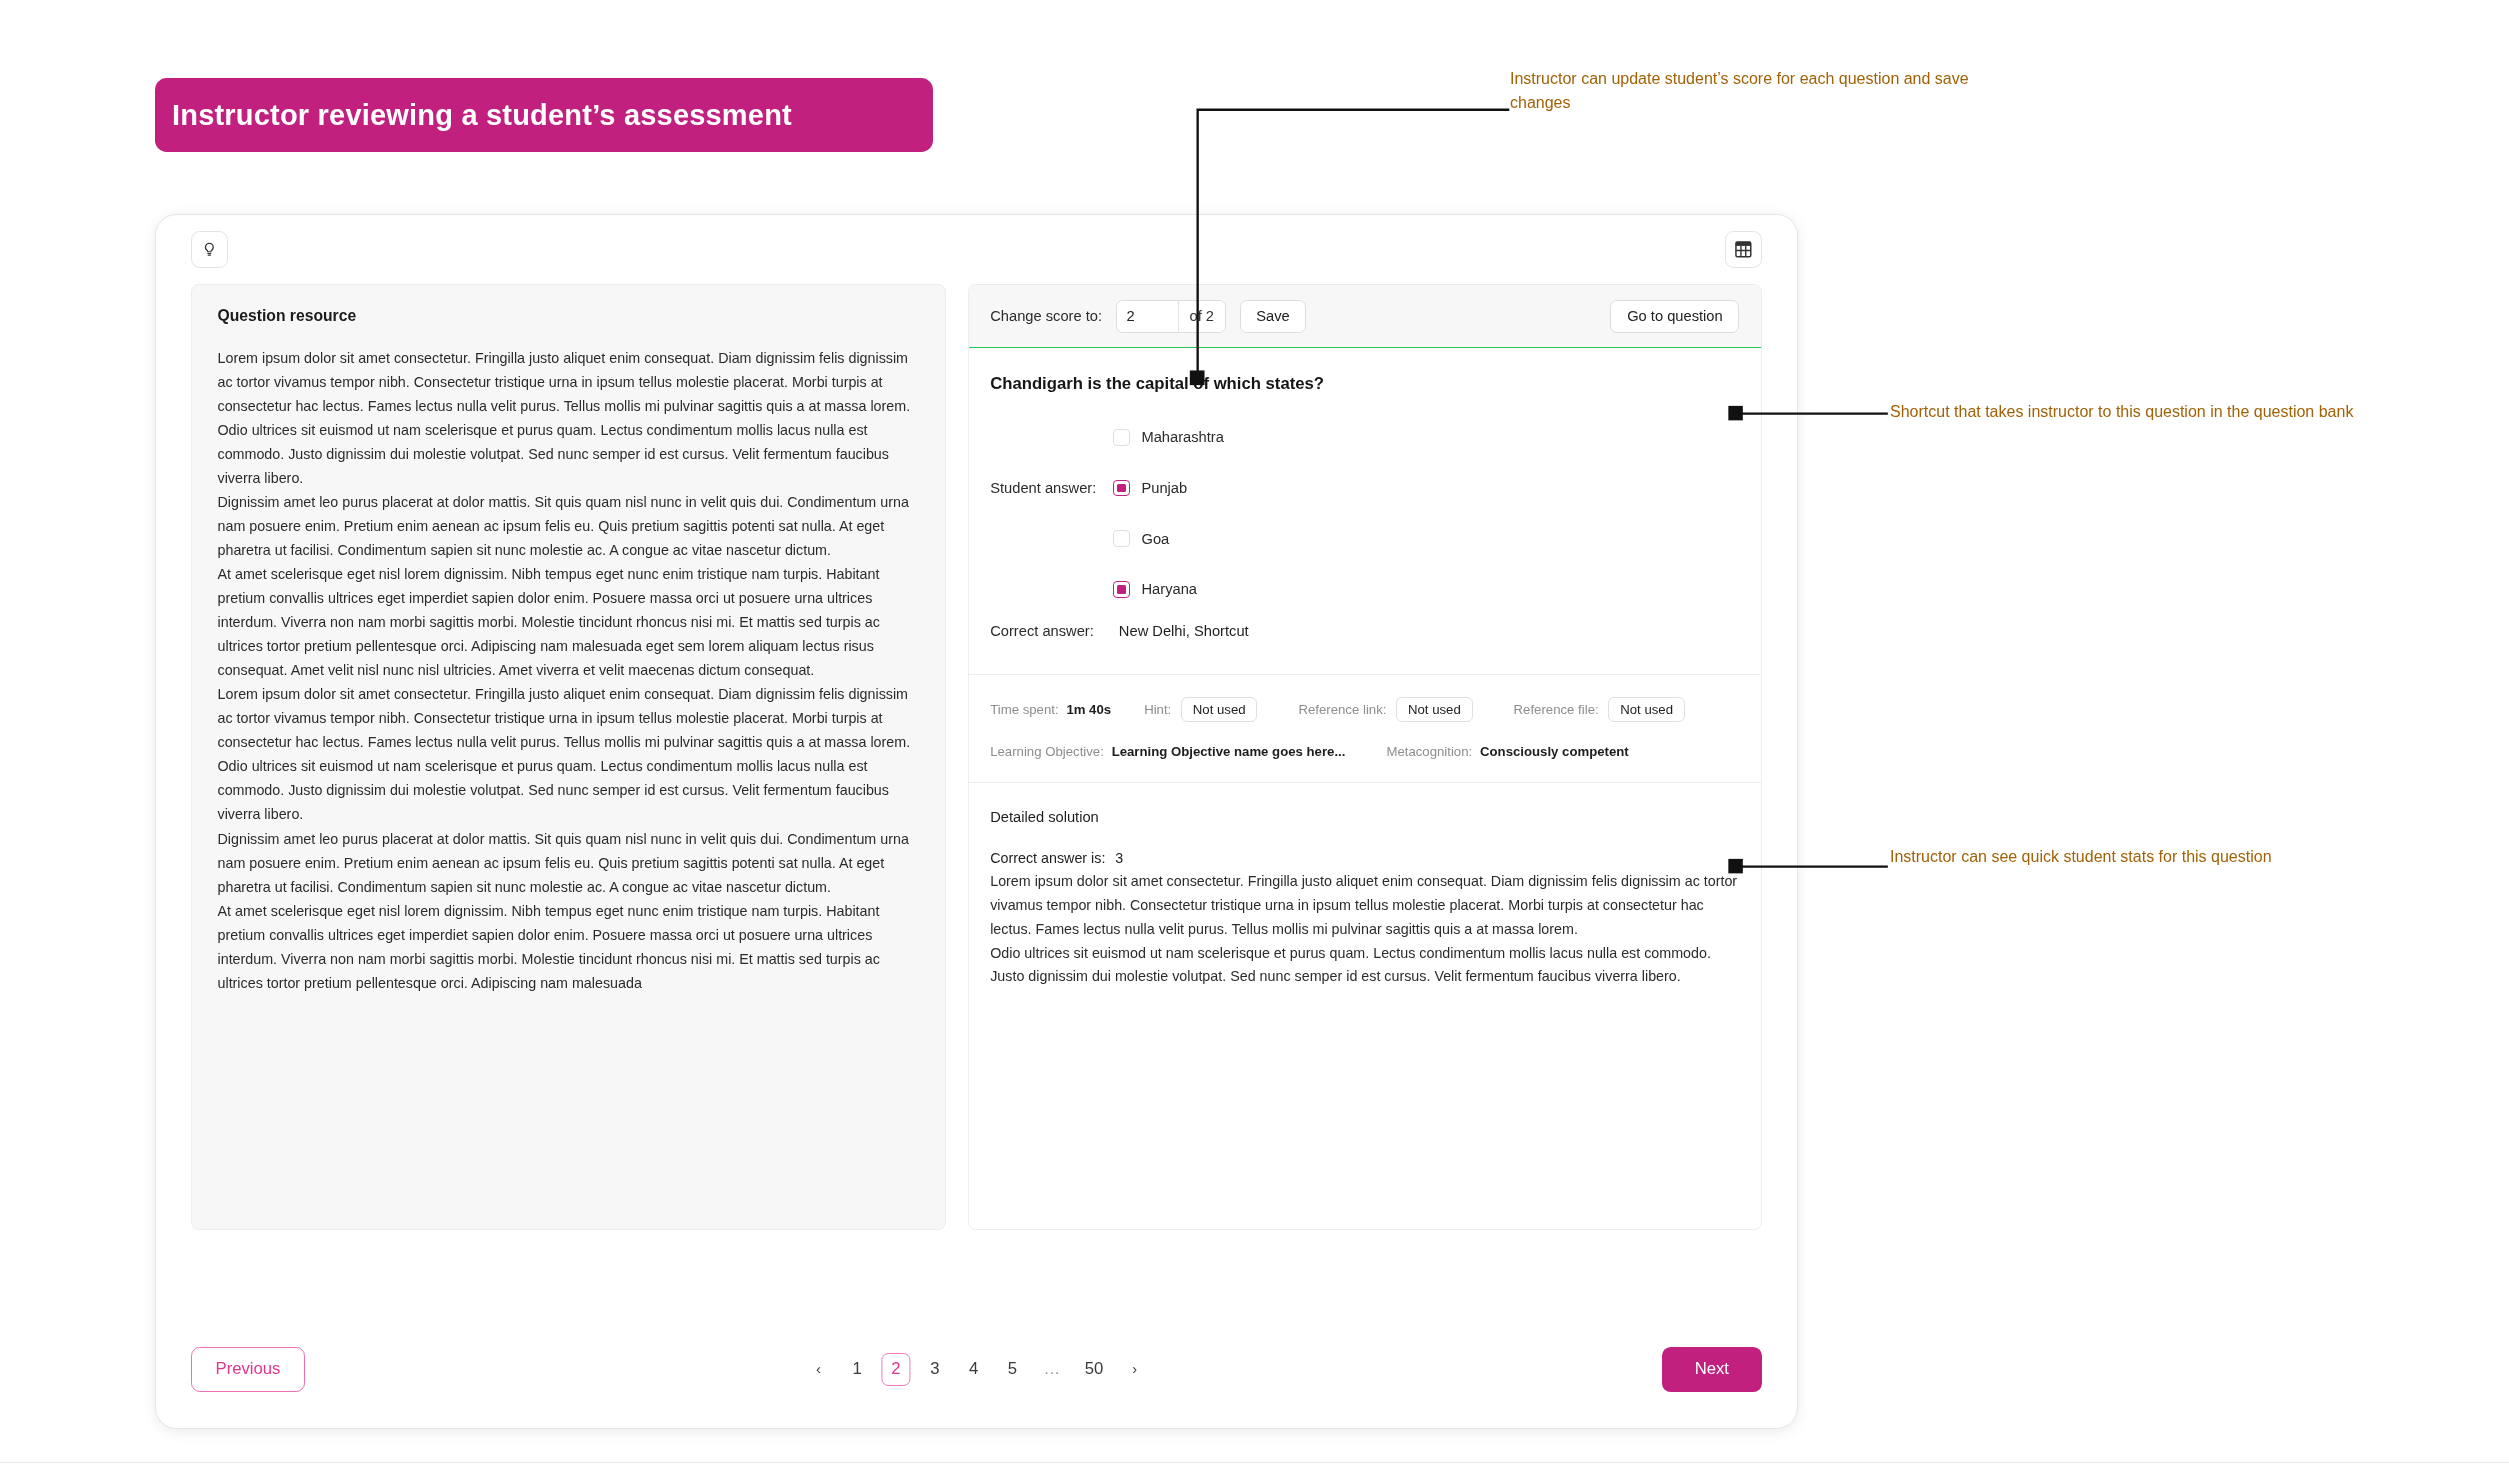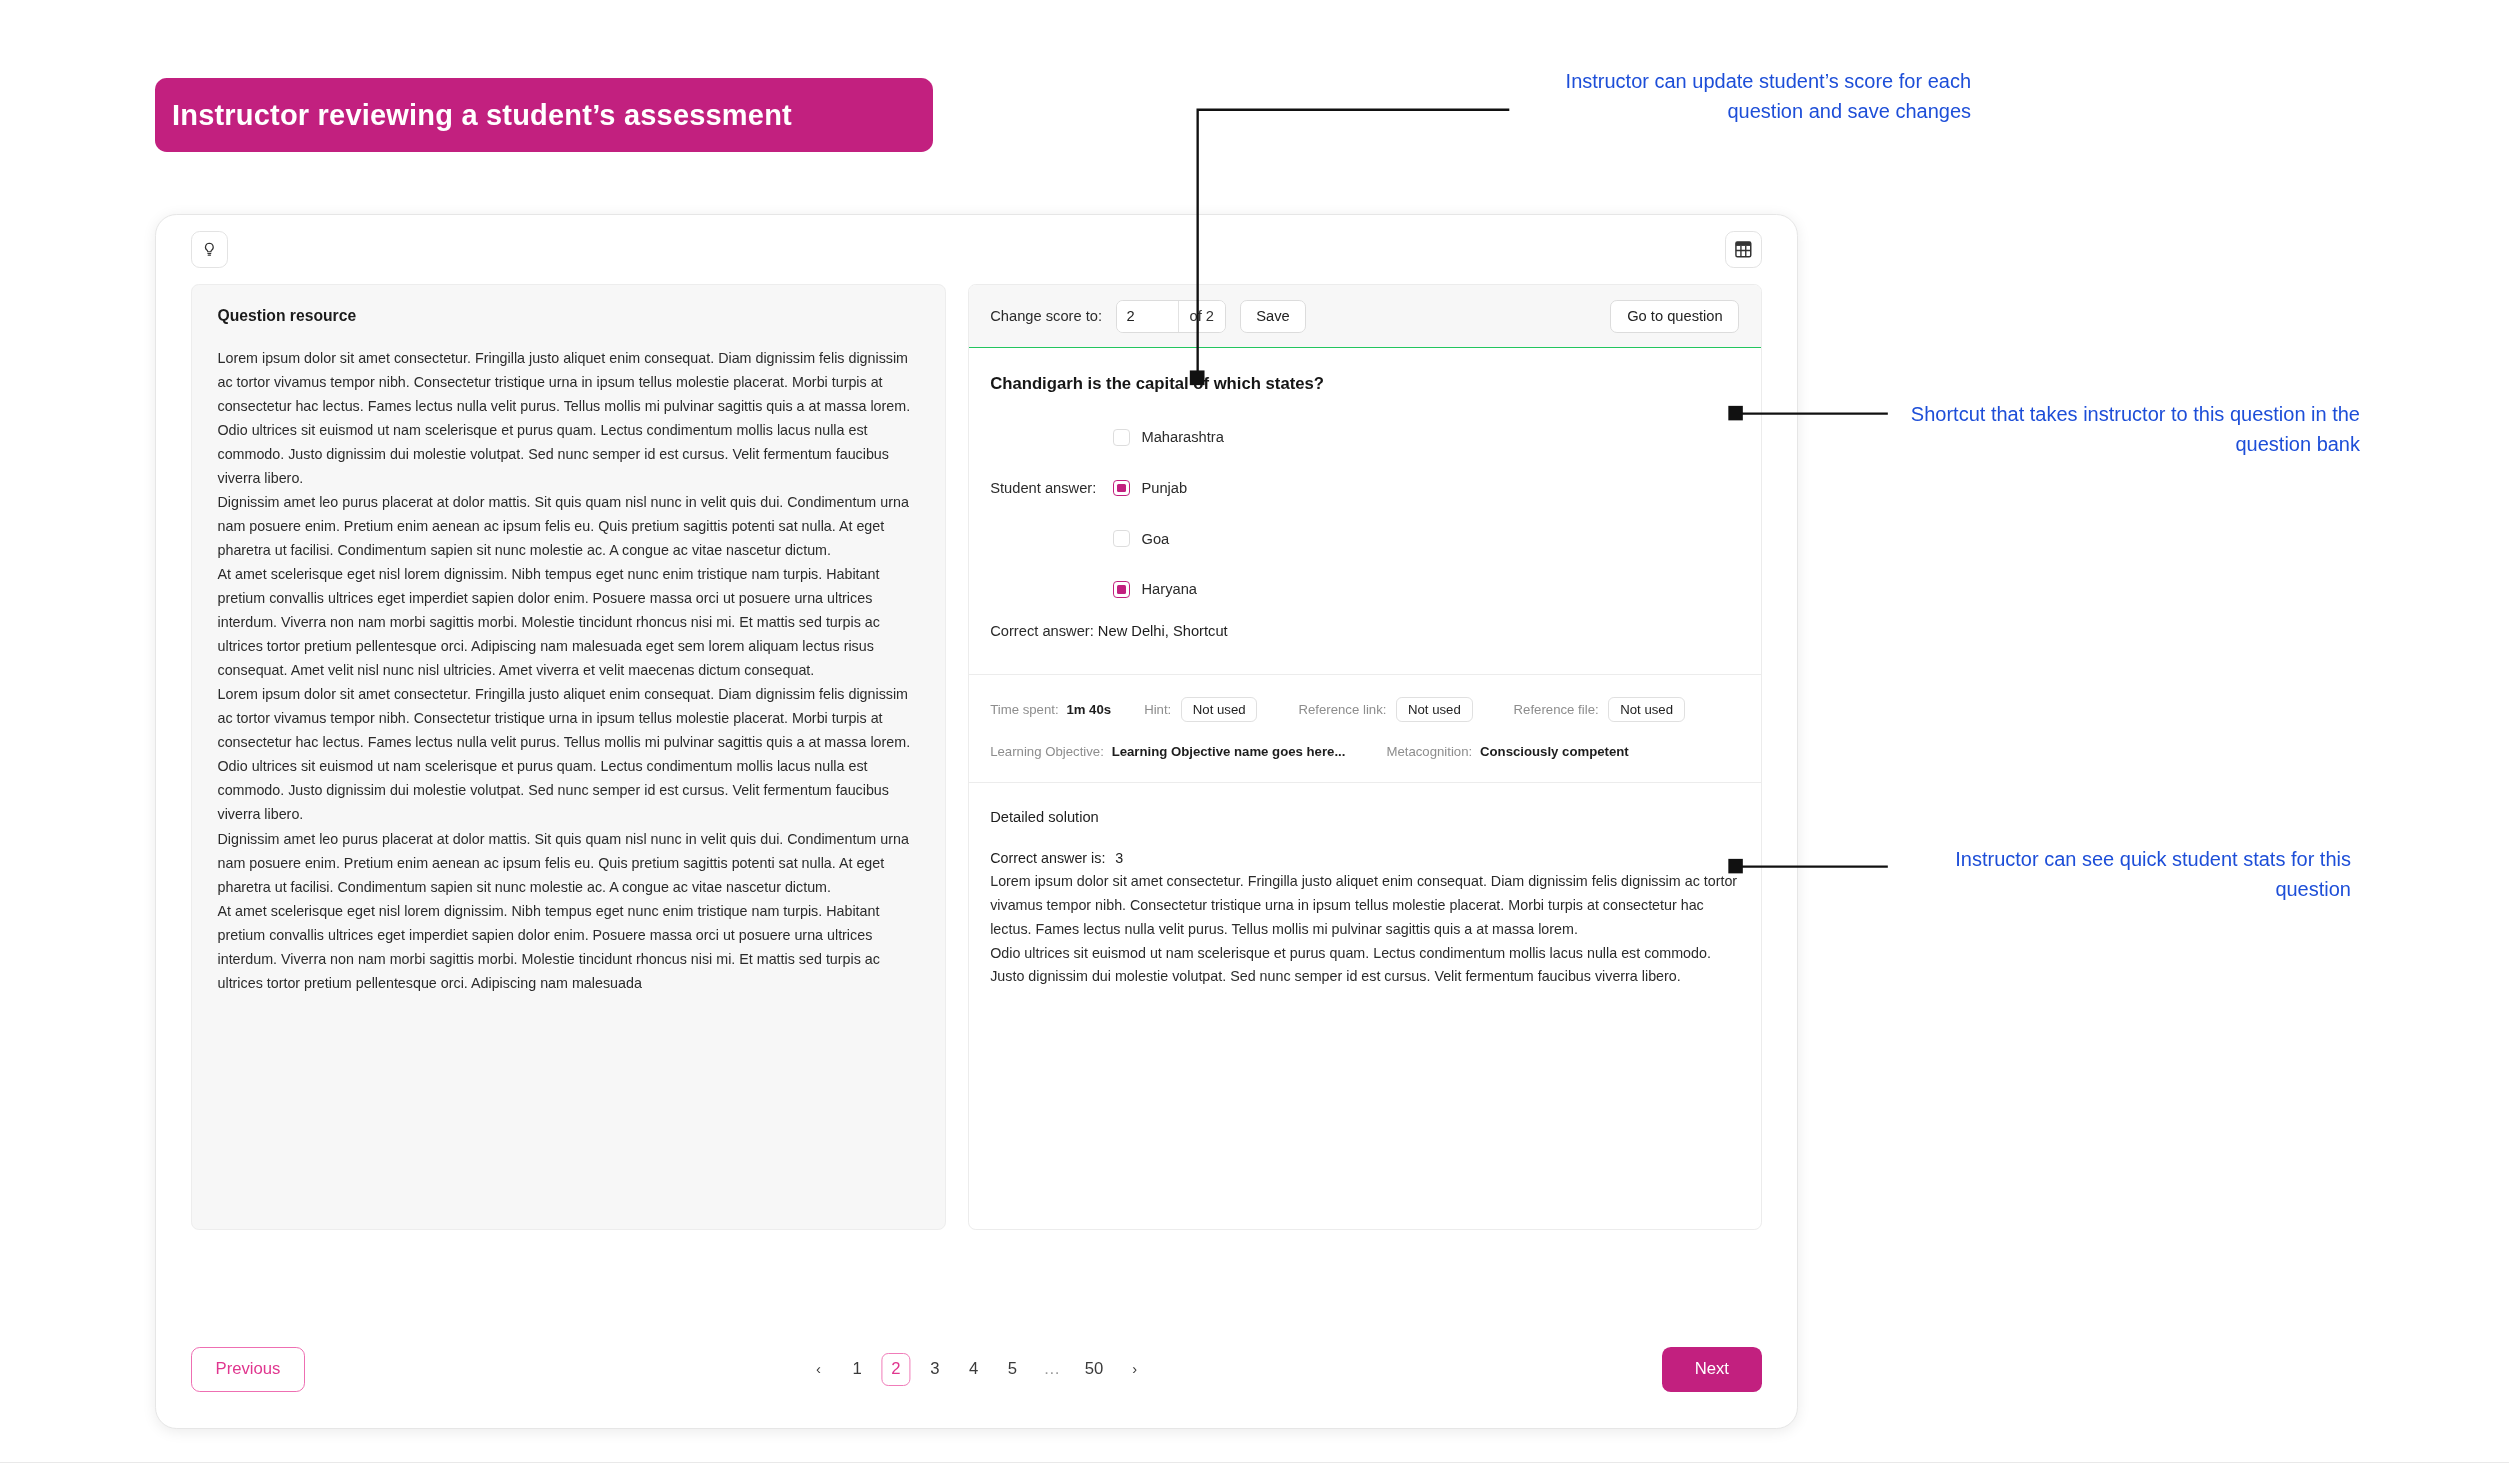--- a/index.html
+++ b/index.html
@@ -171,21 +171,21 @@
     border:1.6px solid #dddddd; background:#fff;
     display:flex; align-items:center; justify-content:center;
     flex:0 0 16.7px; cursor:pointer;
   }
   .cb.on{ border-color:#C2207F; }
   .cb.on::after{
     content:""; width:8.8px; height:8.8px; background:#C2207F; border-radius:1.5px;
   }
   .opt-text{ font-size:14.7px; color:#2b2b2b; }
   .correct-row{
-    display:flex; gap:4px; align-items:center;
+    display:flex; gap:25px; align-items:center;
     margin-top:3.9px; margin-bottom:35px;
   }
   .correct-row .ck{ font-size:14.7px; color:#2b2b2b; }
   .correct-row .cv{ font-size:14.7px; color:#1d1d1d; }
 
   
   .stats{
     border-top:1px solid #ececec;
     padding:21.6px 21.6px 23.5px 21.6px;
   }
@@ -241,21 +241,21 @@
     border:1.6px solid transparent; border-radius:6.9px; cursor:pointer;
     font-family:inherit;
   }
   .pg.active{ color:#E0368F; border-color:#F07CB9; }
   .pg.arrow{ color:#3a3a3a; font-size:14.7px; }
   .pg.dots{ color:#9a9a9a; cursor:default; letter-spacing:1px; }
 
   
   .annot{
     position:absolute;
-    font-size:20px; line-height:1.48; color:#1d4ed8;text-align:right;
+    font-size:16px; line-height:1.48; color:#a16207;
   }
   .a1{ left:1510px; top:67px; width:461px; }
   .a2{ left:1890px; top:400px; width:470px; }
   .a3{ left:1890px; top:845px; width:461px; }
   svg.callout{ position:absolute; overflow:visible; }
 </style>
 </head>
 <body>
 
 <div class="title-banner">

